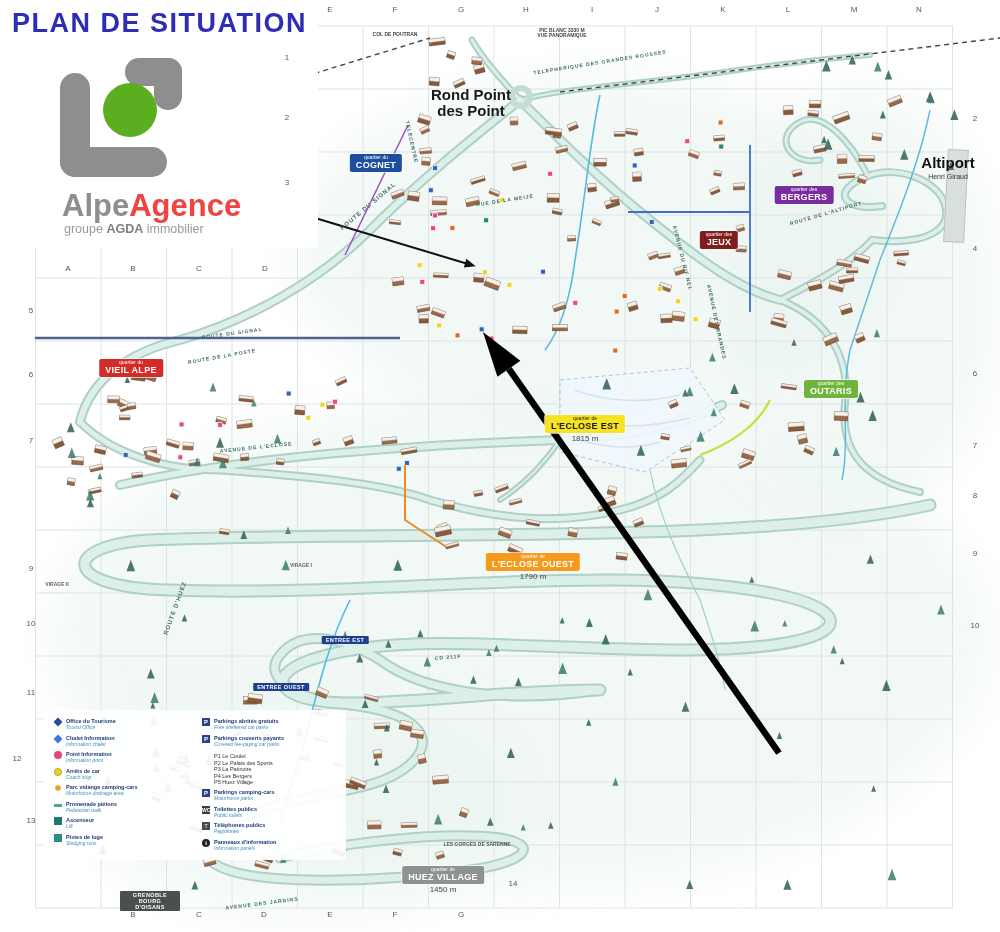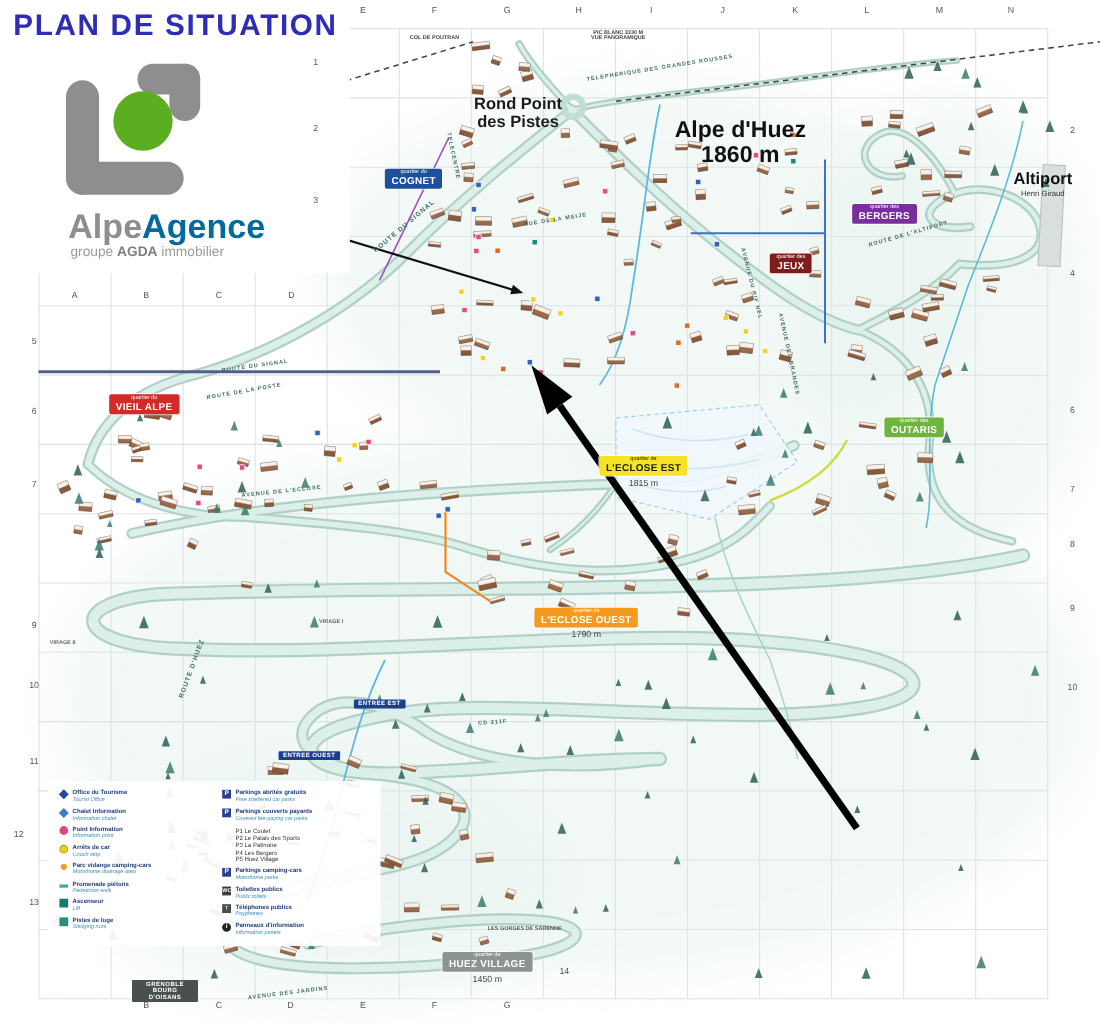--- a/index.html
+++ b/index.html
@@ -6,21 +6,21 @@
   #stage{position:relative;width:1000px;height:932px;overflow:hidden;background:#ffffff;
          font-family:"Liberation Sans","DejaVu Sans",sans-serif;}
   #mapsvg{position:absolute;left:0;top:0;}
   
   .plan-title{position:absolute;left:12px;top:8px;font-size:27px;font-weight:600;color:#2d2db6;
               letter-spacing:1.5px;white-space:nowrap;}
   .logo-bar{position:absolute;background:#8e8e8e;}
   .logo-circle{position:absolute;background:#5cae21;border-radius:50%;}
   .logo-name{position:absolute;left:62px;top:188px;font-size:31px;font-weight:bold;white-space:nowrap;}
   .logo-name .g1{color:#8e8e8e;}
-  .logo-name .g2{color:#0369a1;}
+  .logo-name .g2{color:#ef4444;}
   .logo-sub{position:absolute;left:64px;top:222px;font-size:12.5px;color:#9a9a9a;white-space:nowrap;}
   .logo-sub b{color:#7f7f7f;}
   
   .place{position:absolute;transform:translate(-50%,-50%);text-align:center;white-space:nowrap;color:#1a1a1a;line-height:1.05;}
   .roadlbl{position:absolute;transform-origin:center;white-space:nowrap;color:#3c6b60;font-weight:bold;
            letter-spacing:1px;}
   .quarter{position:absolute;transform:translate(-50%,-50%);text-align:center;z-index:30;}
   .qchip{display:inline-block;padding:1px 6px 2px 6px;border-radius:2px;box-shadow:0 0 0 1px rgba(255,255,255,.65);}
   .qsmall{font-size:5px;line-height:5px;display:block;}
   .qname{font-size:9px;font-weight:bold;line-height:10px;display:block;letter-spacing:.3px;}
@@ -1067,25 +1067,21 @@
     <div class="logo-bar" style="left:125px;top:58px;width:57px;height:28px;border-radius:14px;"></div>
     <div class="logo-bar" style="left:154px;top:58px;width:28px;height:52px;border-radius:14px;"></div>
     <div class="logo-circle" style="left:103px;top:83px;width:54px;height:54px;"></div>
     <div class="logo-name"><span class="g1">Alpe</span><span class="g2">Agence</span></div>
     <div class="logo-sub"><span>groupe </span><b>AGDA</b><span> immobilier</span></div>
   </div>
 
   <div id="labels" style="position:absolute;left:0;top:0;width:100%;height:100%;z-index:20;">
       <div class="place" style="left: 435px; top: 103px; font-size: 15px; font-weight: 600; color: rgb(26, 26, 26); margin-left: 36px;">
         <div>Rond Point</div>
-        <div>des Pistes</div>
-      </div>
-      <div class="place" style="left: 673px; top: 130px; font-size: 21px; font-weight: bold; color: rgb(17, 17, 17);">
-        <div>Alpe d'Huez</div>
-        <div>1860 m</div>
+        <div>des Point</div>
       </div>
       <div class="place" style="left: 948px; top: 163px; font-size: 15px; font-weight: bold; color: rgb(17, 17, 17);">
         <div>Altiport</div>
       </div>
       <div class="place" style="left: 948px; top: 177px; font-size: 7px; font-weight: normal; color: rgb(51, 51, 51);">
         <div>Henri Giraud</div>
       </div>
       <div class="place" style="left: 395px; top: 35px; font-size: 5px; font-weight: bold; color: rgb(68, 68, 68);">
         <div>COL DE POUTRAN</div>
       </div>

